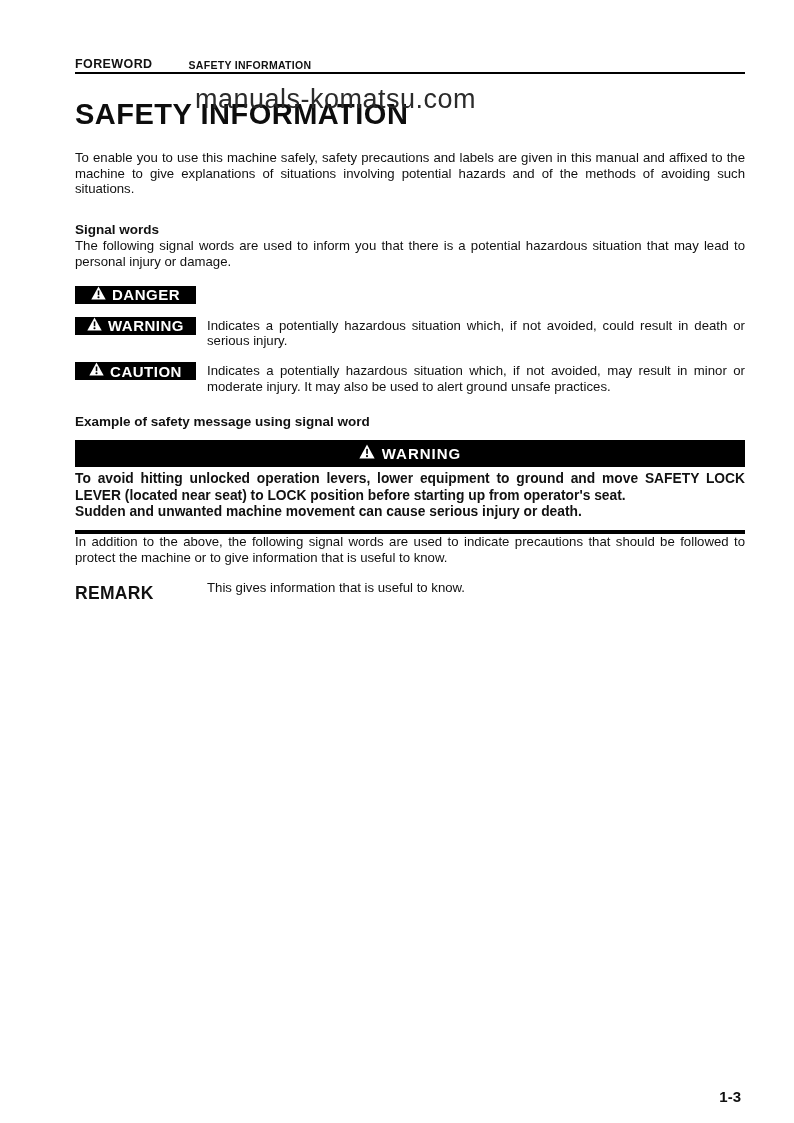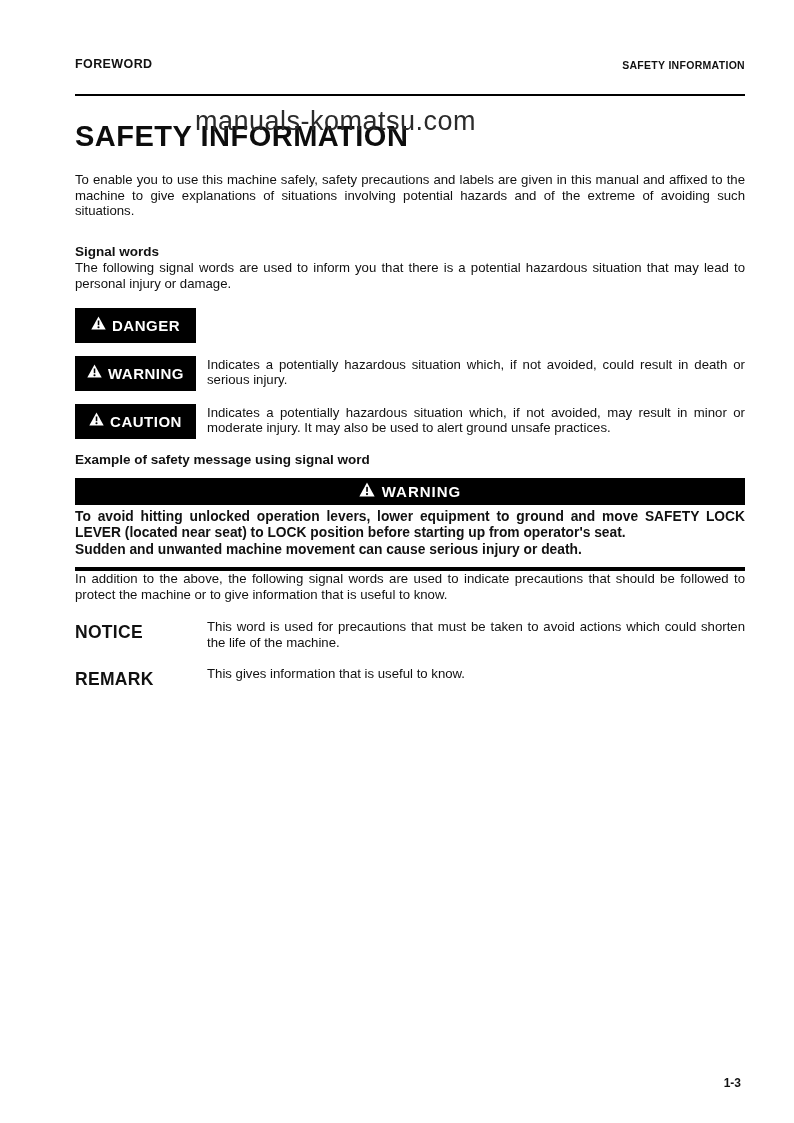--- a/index.html
+++ b/index.html
@@ -14,24 +14,23 @@
     box-sizing: border-box;
     padding: 57px 49px 0 75px;
     background: #ffffff;
     color: #111111;
     font-family: "Liberation Sans", "DejaVu Sans", sans-serif;
     overflow: hidden;
   }
   
   .header {
     display: flex;
-    justify-content: space-between;
     align-items: flex-end;
     border-bottom: 2px solid #000;
-    padding-bottom: 23px;
+    padding-bottom: 1px;
     gap: 36px;
   }
   .header-left {
     font-size: 12.5px;
     font-weight: bold;
     letter-spacing: 0.4px;
   }
   .header-right {
     font-size: 10.5px;
     font-weight: bold;
@@ -79,21 +78,21 @@
   .single-line { margin-top: 16px; text-align: left; }
   
   .signal-row {
     display: flex;
     align-items: flex-start;
   }
   .signal-row.first { margin-top: 16px; }
   .signal-row.next { margin-top: 13px; }
   .signal-box {
     flex: 0 0 121px;
-    height: 35px;
+    height: 18px;
     background: #000000;
     color: #ffffff;
     display: flex;
     align-items: center;
     justify-content: center;
     gap: 6px;
     margin-right: 11px;
   }
   .signal-box .label {
     font-size: 15px;
@@ -103,21 +102,21 @@
   }
   .signal-desc {
     flex: 1;
     font-size: 13.2px;
     line-height: 15.9px;
     text-align: justify;
     margin-top: 1px;
   }
   .tri-icon { display: inline-block; }
   
-  .example-heading { margin-top: 13px; }
+  .example-heading { margin-top: 19px; }
   .warn-banner {
     margin-top: 10px;
     height: 27px;
     background: #000000;
     color: #ffffff;
     display: flex;
     align-items: center;
     justify-content: center;
     gap: 7px;
   }
@@ -158,41 +157,41 @@
   .word-desc {
     flex: 1;
     font-size: 13.2px;
     line-height: 15.9px;
     text-align: justify;
   }
   
   .page-number {
     position: absolute;
     right: 53px;
-    bottom: 33px;
-    font-size: 12px;
+    bottom: 18px;
+    font-size: 15px;
     font-weight: bold;
   }
 </style>
 </head>
 <body>
 
 <div class="page">
 
   <div class="header">
     <span class="header-left">FOREWORD</span>
     <span class="header-right">SAFETY INFORMATION</span>
   </div>
 
   <div class="title-wrap">
     <h1 class="page-title">SAFETY INFORMATION</h1>
     <div class="watermark">manuals-komatsu.com</div>
   </div>
 
-  <p class="body-text intro">To enable you to use this machine safely, safety precautions and labels are given in this manual and affixed to the machine to give explanations of situations involving potential hazards and of the extreme of avoiding such situations.</p>
+  <p class="body-text intro">To enable you to use this machine safely, safety precautions and labels are given in this manual and affixed to the machine to give explanations of situations involving potential hazards and of the methods of avoiding such situations.</p>
 
   <h3 class="sub-heading mt-sig-head">Signal words</h3>
   <p class="body-text">The following signal words are used to inform you that there is a potential hazardous situation that may lead to personal injury or damage.</p>
 
   <div class="signal-row first">
     <div class="signal-box">
       <span class="tri-icon">
         <svg width="15" height="14" viewBox="0 0 24 22">
             <path d="M12 0.5 L23.5 21.5 H0.5 Z" fill="#ffffff"></path>
             <rect x="10.8" y="7" width="2.5" height="7.5" fill="#000000"></rect>
@@ -246,24 +245,20 @@
 
   <div class="example-body">
     <div class="para-justify">To avoid hitting unlocked operation levers, lower equipment to ground and move SAFETY LOCK LEVER (located near seat) to LOCK position before starting up from operator's seat.</div>
     <div>Sudden and unwanted machine movement can cause serious injury or death.</div>
   </div>
 
   <div class="thick-rule"></div>
 
   <p class="body-text">In addition to the above, the following signal words are used to indicate precautions that should be followed to protect the machine or to give information that is useful to know.</p>
 
-  <div class="word-row first">
-    <div class="word-label">NOTICE</div>
-    <div class="word-desc">This word is used for precautions that must be taken to avoid actions which could shorten the life of the machine.</div>
-  </div>
 
   <div class="word-row next">
     <div class="word-label">REMARK</div>
     <div class="word-desc">This gives information that is useful to know.</div>
   </div>
 
   <div class="page-number">1-3</div>
 
 </div>
 

